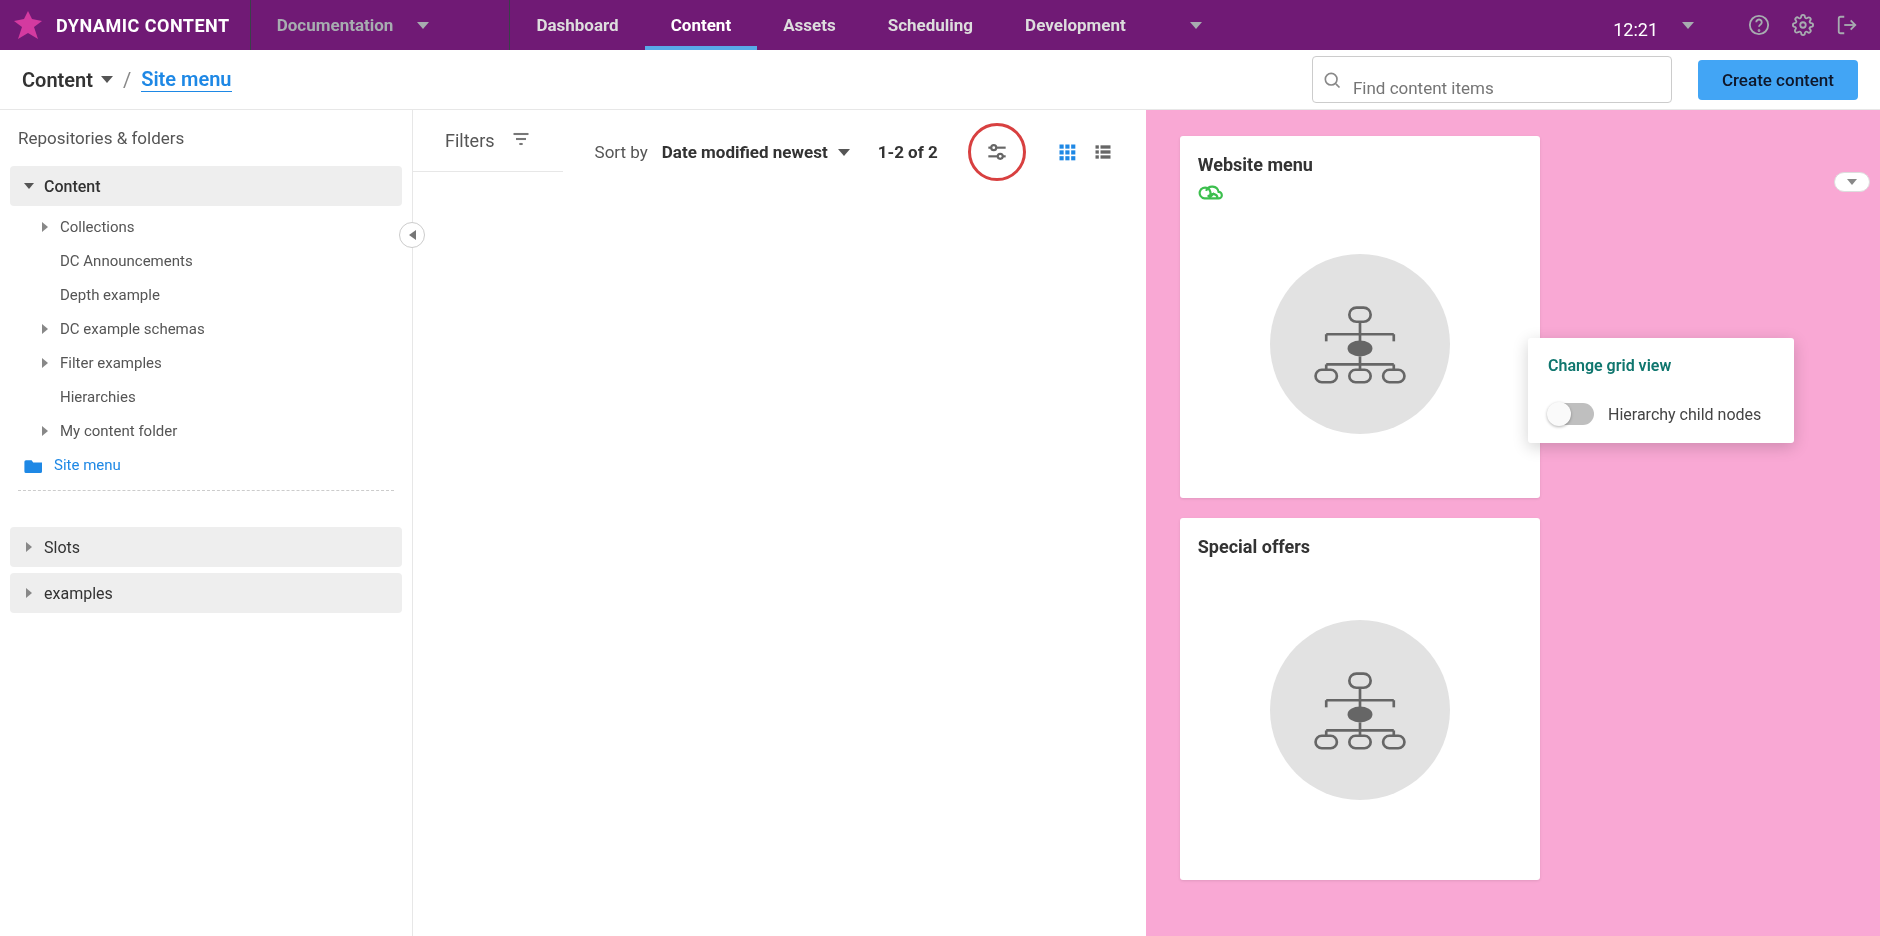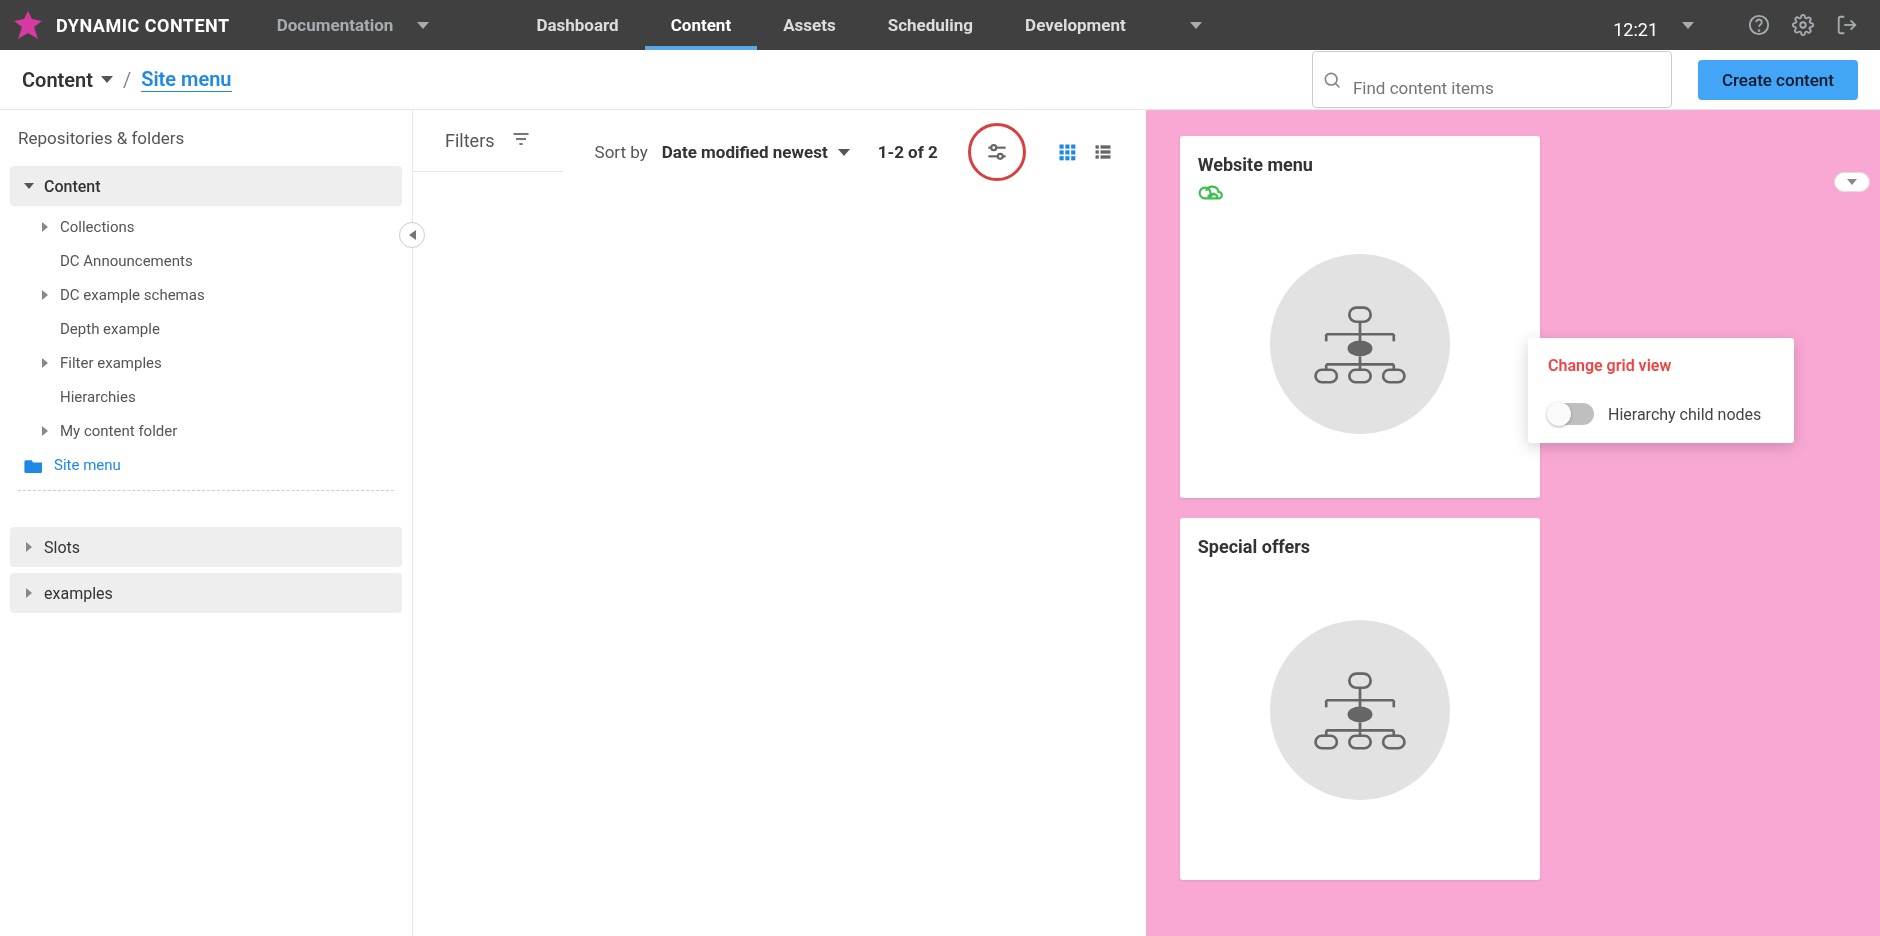--- a/index.html
+++ b/index.html
@@ -1,19 +1,19 @@
 <!DOCTYPE html>
 <html><head>
 <meta charset="utf-8">
 <style>
   * { box-sizing: border-box; margin: 0; padding: 0; font-family: -apple-system, BlinkMacSystemFont, "Segoe UI", Roboto, Helvetica, Arial, sans-serif; }
   body { width: 1880px; height: 936px; overflow: hidden; background: #fff; color: #333; }
 
   
-  .topbar { display: flex; align-items: center; height: 50px; background: #404040; color: #fff; }
+  .topbar { display: flex; align-items: center; height: 50px; background: #701a75; color: #fff; }
   .brand { display: flex; align-items: center; gap: 12px; padding: 0 20px 0 12px; height: 100%; border-right: 1px solid #3a4149; }
   .brand svg { width: 32px; height: 32px; }
   .brand-text { font-weight: 700; font-size: 18px; letter-spacing: 0.5px; }
   .nav-group { display: flex; align-items: center; height: 100%; }
   .nav-item { display: flex; align-items: center; gap: 24px; padding: 0 26px; height: 100%; font-size: 17px; color: #ddd; cursor: pointer; position: relative; font-weight: bold; }
   .nav-item.dim { color: #a7acb0; padding-right: 80px; border-right: 1px solid #3a4149; }
   .nav-item.active { color: #fff; }
   .nav-item.active::after { content: ""; position: absolute; bottom: 0; left: 0; right: 0; height: 4px; background: #58a9e8; }
   .topbar .right { margin-left: auto; display: flex; align-items: center; gap: 18px; padding-right: 20px; height: 100%; }
   .right .time { font-size: 18px; color: #fff; margin-right: 6px; margin-top: 8px; }
@@ -22,21 +22,21 @@
 
   
   .subheader { display: flex; align-items: center; height: 60px; padding: 0 22px; border-bottom: 1px solid #e7e7e7; }
   .breadcrumb { display: flex; align-items: center; gap: 10px; font-size: 20px; }
   .breadcrumb .crumb { display: flex; align-items: center; gap: 8px; cursor: pointer; font-weight: 600; }
   .breadcrumb .sep { color: #888; }
   .breadcrumb .link { color: #1e88e5; font-weight: 600; border-bottom: 1px solid #1e88e5; }
   .subheader .right { margin-left: auto; display: flex; align-items: center; gap: 26px; }
   .search-wrap { position: relative; width: 360px; }
   .search-wrap svg { position: absolute; left: 10px; top: 50%; transform: translateY(-50%); width: 20px; height: 20px; color: #888; }
-  .search-input { width: 100%; height: 57px; border: 1px solid #ccc; border-radius: 4px; padding: 16px 14px 0 40px; font-size: 17px; }
+  .search-input { width: 100%; height: 47px; border: 1px solid #ccc; border-radius: 4px; padding: 16px 14px 0 40px; font-size: 17px; }
   .create-btn { height: 40px; padding: 0 24px; background: #42a5f5; color: #0f172a; border: none; border-radius: 4px; font-size: 17px; font-weight: 500; cursor: pointer; }
 
   
   .body { display: flex; height: calc(100% - 110px); }
   .sidebar { width: 413px; border-right: 1px solid #e7e7e7; padding: 18px 10px; position: relative; flex-shrink: 0; }
   .sidebar h3 { font-size: 17px; font-weight: 400; color: #555; padding: 0 8px 18px 8px; }
   .tree-item { display: flex; align-items: center; gap: 10px; height: 40px; padding: 0 14px; font-size: 16px; cursor: pointer; border-radius: 4px; }
   .tree-item.top { background: #eee; font-weight: 500; margin-bottom: 4px; }
   .tree-item.group { background: #eee; font-weight: 400; margin-top: 6px; }
   .tree-item.sub { padding-left: 30px; height: 34px; font-size: 15px; color: #555; }
@@ -67,21 +67,21 @@
   
   .grid { flex: 1; background: #f9a8d4; padding: 26px 34px; display: flex; gap: 20px; align-content: flex-start; flex-wrap: wrap; }
   .card { width: 360px; height: 362px; background: #fff; border-radius: 3px; box-shadow: 0 1px 3px rgba(0,0,0,0.1); display: flex; flex-direction: column; padding: 18px 18px; }
   .card-title { font-size: 18px; font-weight: 700; color: #333; }
   .card-badge { margin-top: 8px; color: #3cbf4e; }
   .card-figure { flex: 1; display: flex; align-items: center; justify-content: center; }
   .figure-circle { width: 180px; height: 180px; border-radius: 50%; background: #e2e2e2; display: flex; align-items: center; justify-content: center; }
 
   
   .popover { position: absolute; top: 228px; right: 86px; width: 266px; background: #fff; border-radius: 3px; box-shadow: 0 4px 16px rgba(0,0,0,0.18); padding: 18px 20px; z-index: 20; }
-  .popover h4 { font-size: 16px; font-weight: 600; color: #ef4444; margin-bottom: 28px; }
+  .popover h4 { font-size: 16px; font-weight: 600; color: #0f766e; margin-bottom: 28px; }
   .pop-row { display: flex; align-items: center; gap: 14px; }
   .toggle { width: 46px; height: 22px; background: #bfbfbf; border-radius: 999px; position: relative; cursor: pointer; }
   .toggle::after { content: ""; position: absolute; width: 24px; height: 24px; border-radius: 50%; background: #fafafa; box-shadow: 0 1px 3px rgba(0,0,0,0.3); left: -1px; top: -1px; }
   .pop-row .txt { font-size: 16px; color: #444; }
 
   
   .folder-ico { width: 20px; height: 16px; fill: currentColor; }
 </style>
 </head>
 <body>
@@ -179,28 +179,28 @@
           <span class="chev">
             <span class="chev-right"></span>
           </span>
           <span>Collections</span>
         </div>
         <div class="tree-item sub">
           <span class="chev"></span>
           <span>DC Announcements</span>
         </div>
         <div class="tree-item sub">
+          <span class="chev"></span>
+          <span>Depth example</span>
+        </div>
+        <div class="tree-item sub">
           <span class="chev">
             <span class="chev-right"></span>
           </span>
           <span>DC example schemas</span>
-        </div>
-        <div class="tree-item sub">
-          <span class="chev"></span>
-          <span>Depth example</span>
         </div>
         <div class="tree-item sub">
           <span class="chev">
             <span class="chev-right"></span>
           </span>
           <span>Filter examples</span>
         </div>
         <div class="tree-item sub">
           <span class="chev"></span>
           <span>Hierarchies</span>

